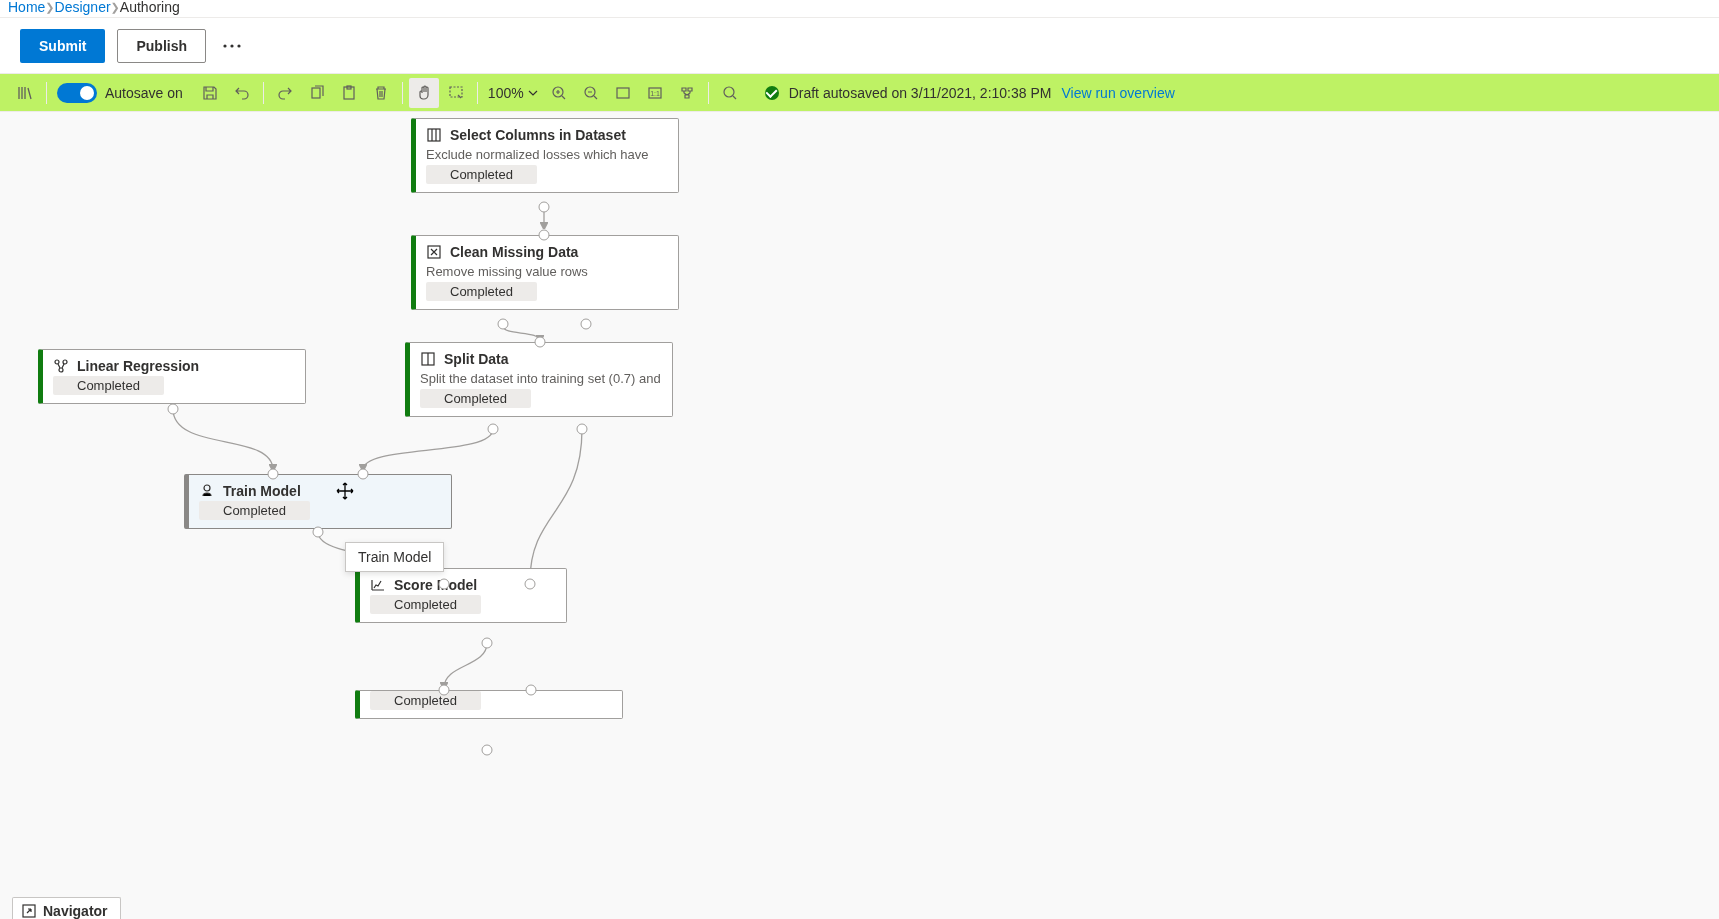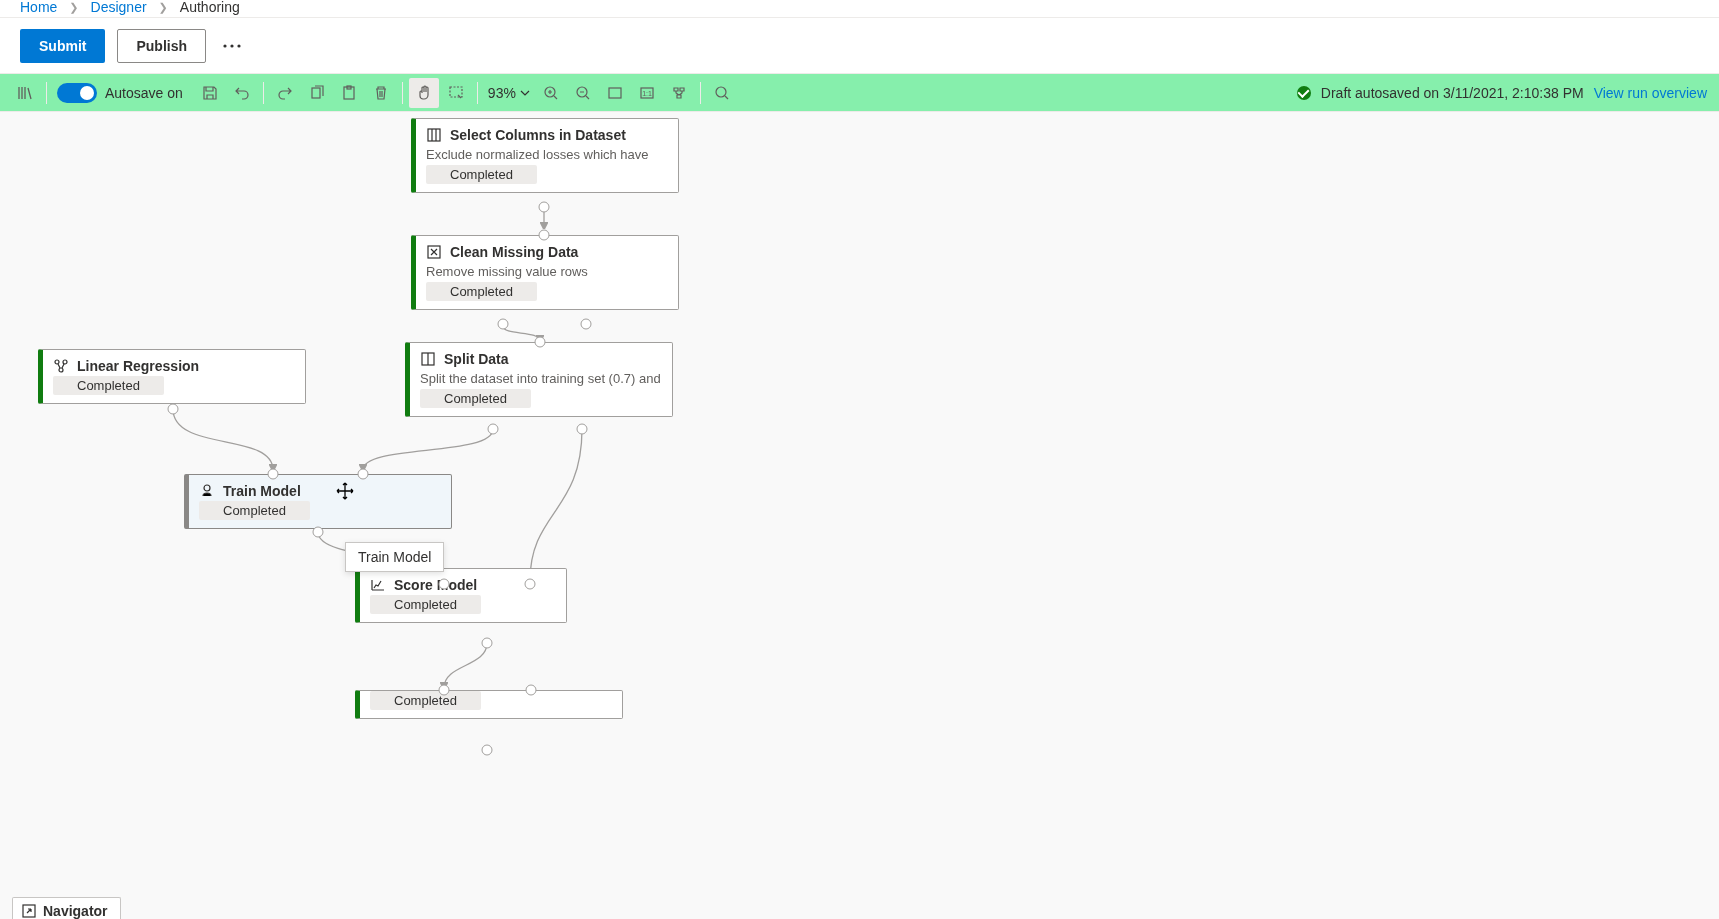--- a/index.html
+++ b/index.html
@@ -13,24 +13,24 @@
     height: 919px;
     overflow: hidden;
   }
   a { color: #0078d4; text-decoration: none; }
   svg { display: block; }
 
   
   .breadcrumb {
     display: flex; align-items: center;
     height: 18px;
-    padding: 0 20px 3px 20px;
+    padding: 0 20px 3px 8px;
     border-bottom: 1px solid #edebe9;
     font-size: 14px;
-    gap: 12px;
+    gap: 0;
   }
   .breadcrumb .sep { color: #a19f9d; font-size: 11px; }
   .breadcrumb .bc-current { color: #323130; }
 
   
   .title-row {
     display: flex; align-items: center;
     justify-content: space-between;
     height: 56px;
     padding: 0 20px;
@@ -45,25 +45,25 @@
     border-radius: 2px; font-size: 14px; font-weight: 600;
     border: 1px solid transparent; cursor: pointer;
   }
   .btn-primary { background: #0078d4; color: #fff; }
   .btn-default { background: #fff; color: #323130; border-color: #8a8886; }
   .more-icon { width: 28px; height: 32px; display:flex; align-items:center; justify-content:center; color:#323130; }
 
   
   .toolbar {
     display: flex; align-items: center;
-    justify-content: space-between;
+    justify-content: flex-start;
     height: 38px;
     padding: 0 12px 0 10px;
     border-bottom: 1px solid #edebe9;
-    background: #86efac;
+    background: #bef264;
     gap: 20px;
   }
   .toolbar-left { display: flex; align-items: center; gap: 2px; }
   .tool-btn {
     width: 30px; height: 30px;
     display: inline-flex; align-items: center; justify-content: center;
     color: #605e5c; border-radius: 2px;
   }
   .tool-btn.active { background: #edebe9; }
   .tool-sep { width: 1px; height: 22px; background: #edebe9; margin: 0 4px; }
@@ -241,21 +241,21 @@
         </svg>
     </span>
     <span class="tool-btn">
       <svg class="ico" viewBox="0 0 16 16">
           <rect x="2" y="2" width="12" height="10" fill="none" stroke="currentColor" stroke-width="1.2" stroke-dasharray="2 1.5"></rect>
           <path d="M10 10l3 3" stroke="currentColor" stroke-width="1.2"></path>
         </svg>
     </span>
     <span class="tool-sep"></span>
     <span class="zoom-val">
-      <span>93%</span>
+      <span>100%</span>
       <svg width="10" height="6" viewBox="0 0 10 6">
           <path d="M1 1l4 4 4-4" fill="none" stroke="currentColor" stroke-width="1.2"></path>
         </svg>
     </span>
     <span class="tool-btn">
       <svg class="ico" viewBox="0 0 16 16">
           <circle cx="7" cy="7" r="5" fill="none" stroke="currentColor" stroke-width="1.2"></circle>
           <path stroke="currentColor" stroke-width="1.2" d="M11 11l3 3M7 5v4M5 7h4"></path>
         </svg>
     </span>

